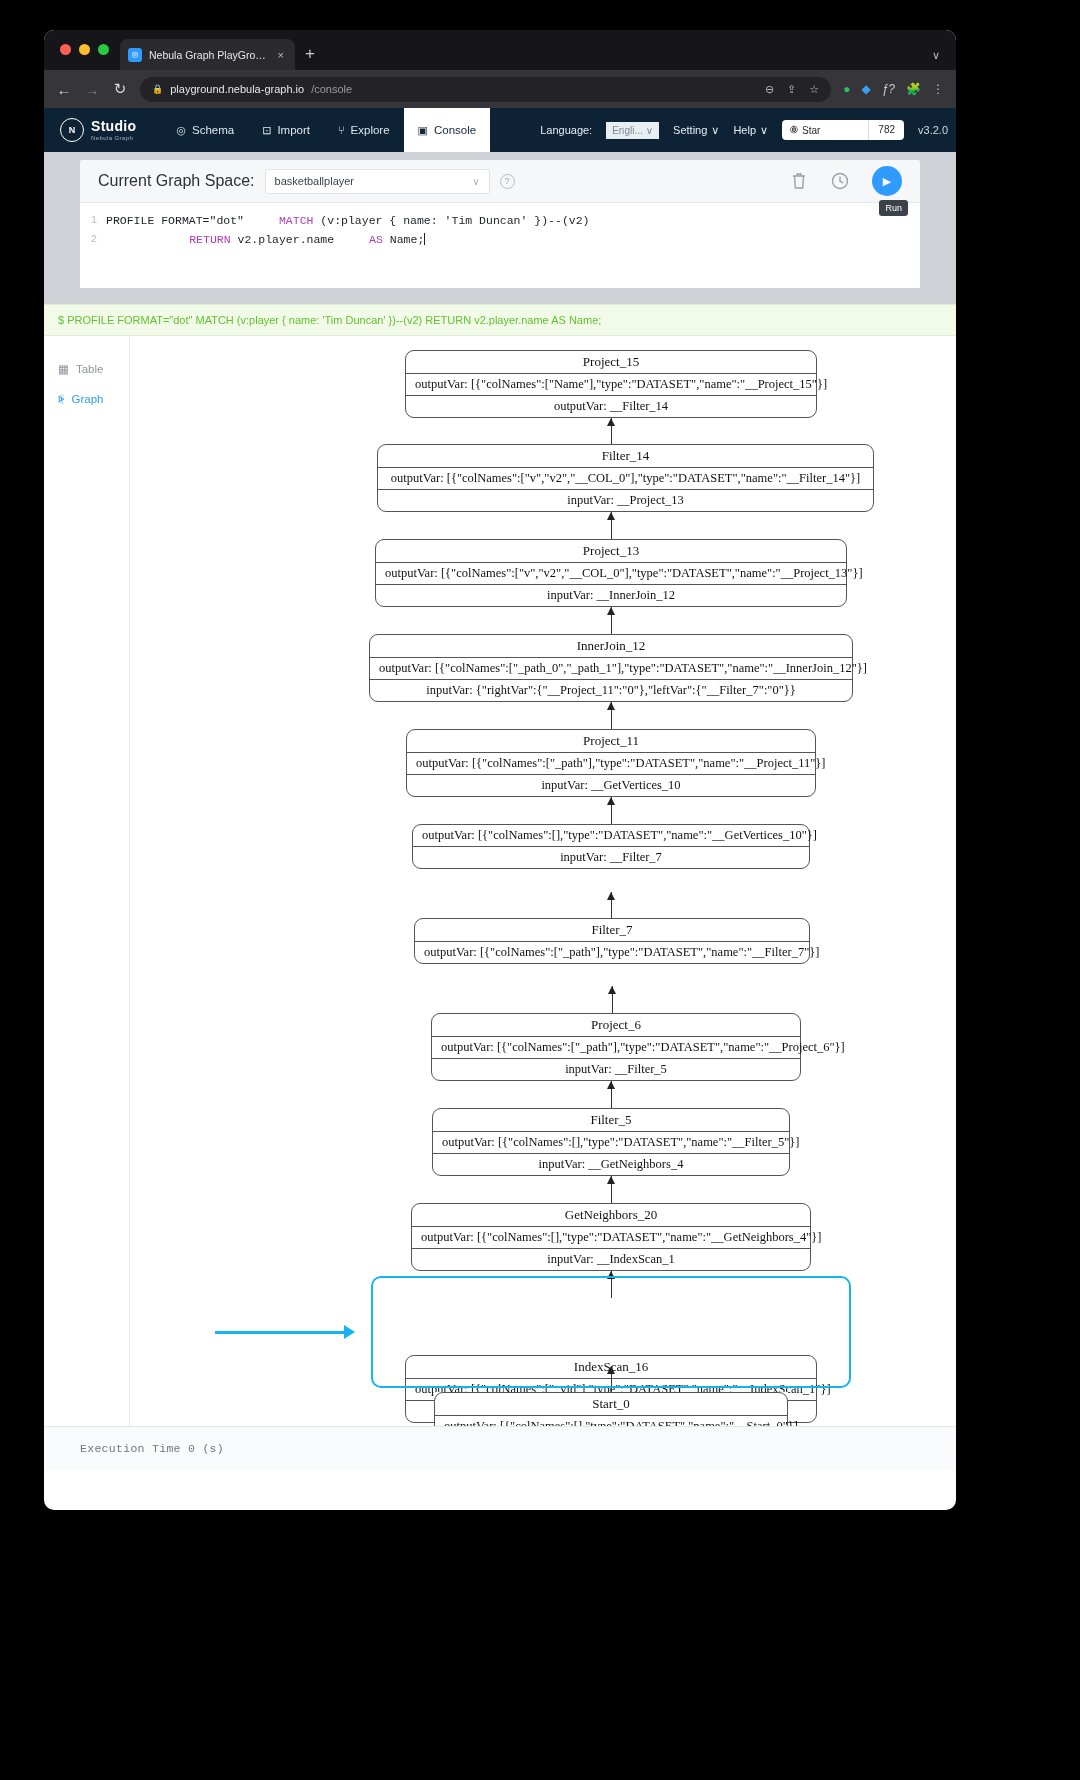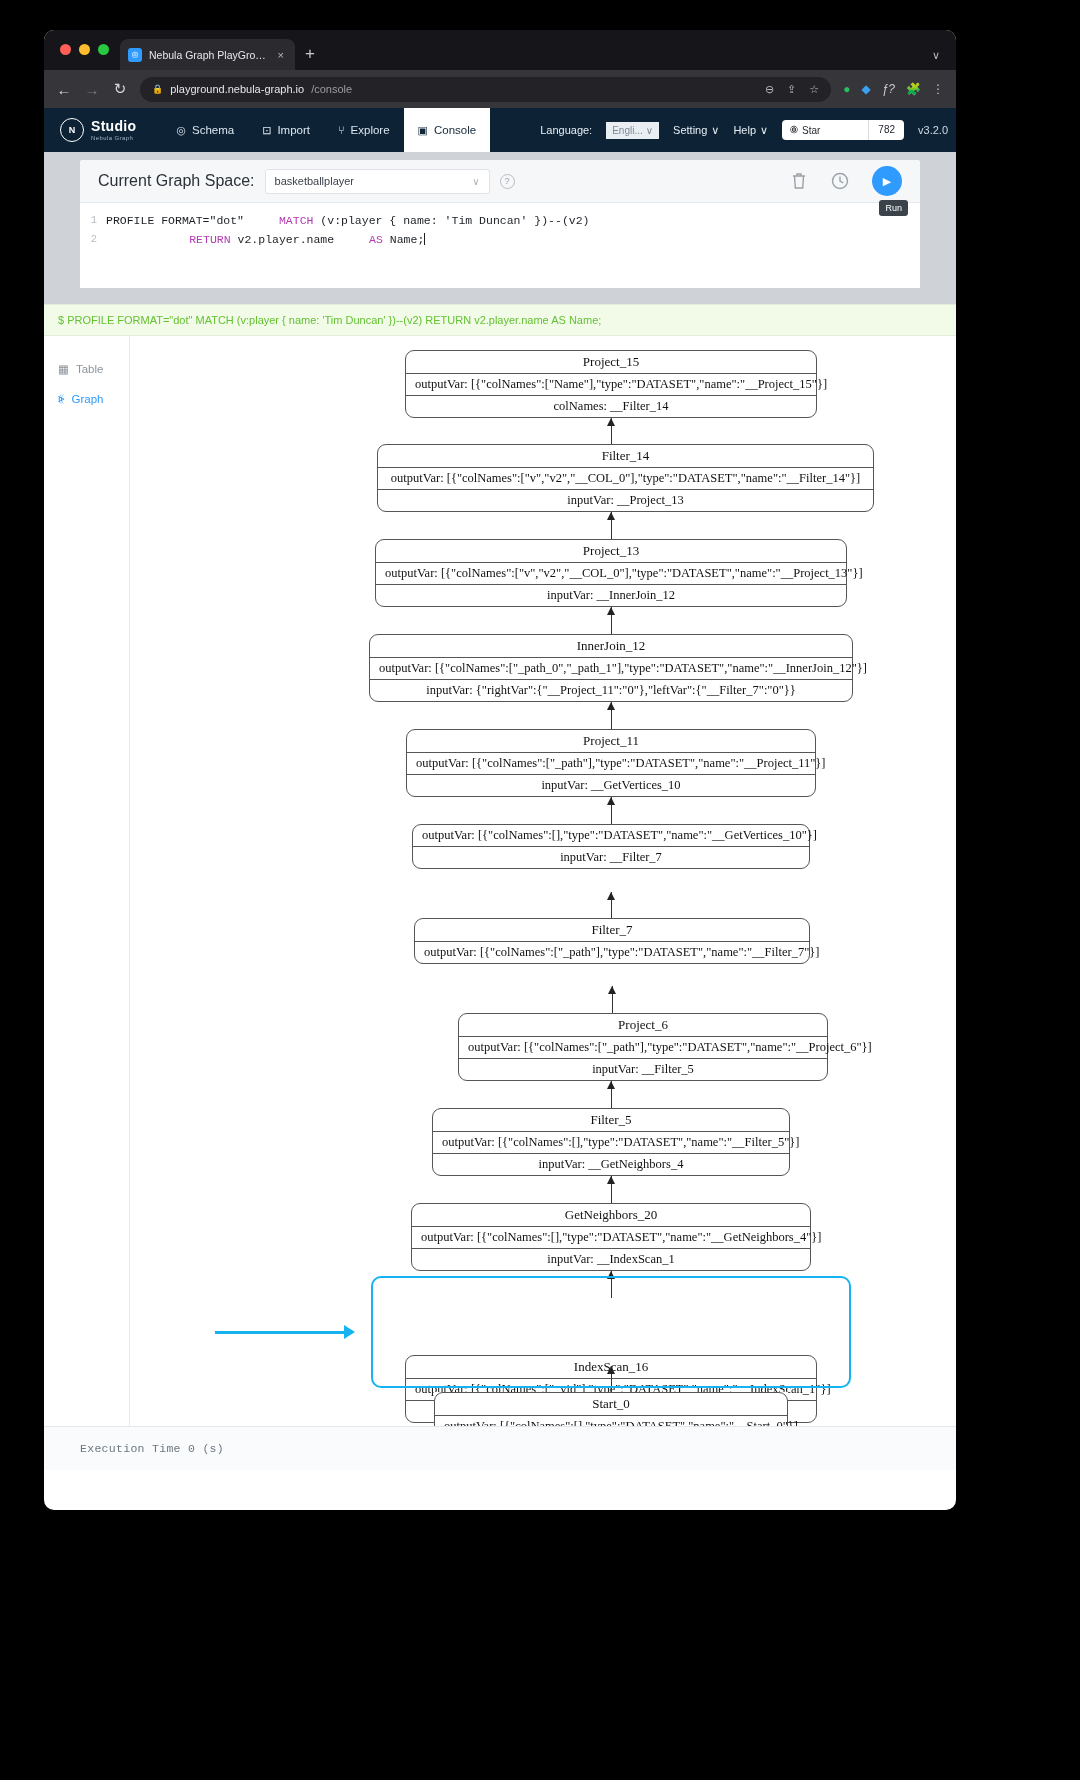--- a/index.html
+++ b/index.html
@@ -322,21 +322,21 @@
           <span>⦕</span>
           <span>Graph</span>
         </div>
       </div>
       <div class="graph-area">
         <div id="plan-root" style="position:absolute; left:0; top:14px; width:100%; height:1100px;">
             <div class="node" style="left: 275px; top: 0px; width: 412px;">
               <div class="nbox">
                 <div class="nrow t">Project_15</div>
                 <div class="nrow">outputVar: [{"colNames":["Name"],"type":"DATASET","name":"__Project_15"}]</div>
-                <div class="nrow">colNames: __Filter_14</div>
+                <div class="nrow">outputVar: __Filter_14</div>
               </div>
             </div>
             <div class="edge" style="left: 481px; top: 68px; height: 26px;"></div>
             <div class="arrow" style="left: 476.5px; top: 68px;"></div>
             <div class="node" style="left: 247px; top: 94px; width: 497px;">
               <div class="nbox">
                 <div class="nrow t">Filter_14</div>
                 <div class="nrow">outputVar: [{"colNames":["v","v2","__COL_0"],"type":"DATASET","name":"__Filter_14"}]</div>
                 <div class="nrow">inputVar: __Project_13</div>
               </div>
@@ -379,21 +379,21 @@
             <div class="edge" style="left: 481px; top: 542px; height: 26px;"></div>
             <div class="arrow" style="left: 476.5px; top: 542px;"></div>
             <div class="node" style="left: 284px; top: 568px; width: 396px;">
               <div class="nbox">
                 <div class="nrow t">Filter_7</div>
                 <div class="nrow">outputVar: [{"colNames":["_path"],"type":"DATASET","name":"__Filter_7"}]</div>
               </div>
             </div>
             <div class="edge" style="left: 482px; top: 636px; height: 27px;"></div>
             <div class="arrow" style="left: 477.5px; top: 636px;"></div>
-            <div class="node" style="left: 296px; top: 663px; width: 402px; padding-left: 32px;">
+            <div class="node" style="left: 269px; top: 663px; width: 402px; padding-left: 32px;">
               <div class="nbox">
                 <div class="nrow t">Project_6</div>
                 <div class="nrow">outputVar: [{"colNames":["_path"],"type":"DATASET","name":"__Project_6"}]</div>
                 <div class="nrow">inputVar: __Filter_5</div>
               </div>
             </div>
             <div class="edge" style="left: 481px; top: 731px; height: 27px;"></div>
             <div class="arrow" style="left: 476.5px; top: 731px;"></div>
             <div class="node" style="left: 302px; top: 758px; width: 358px;">
               <div class="nbox">

